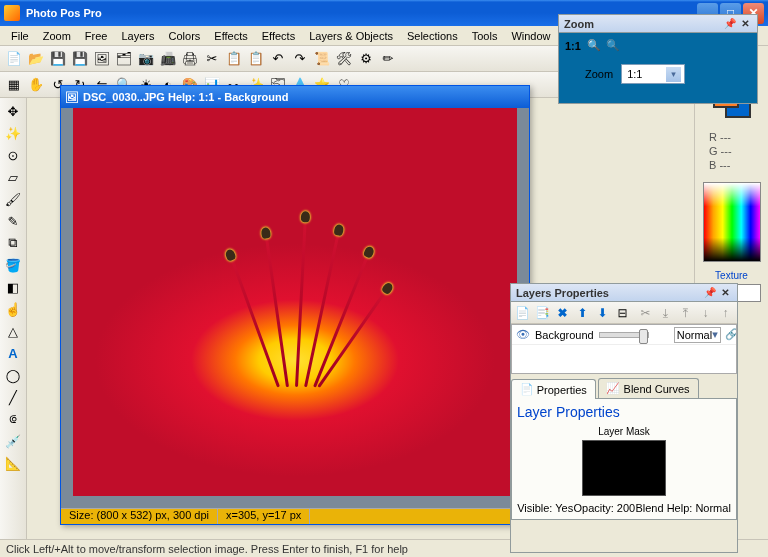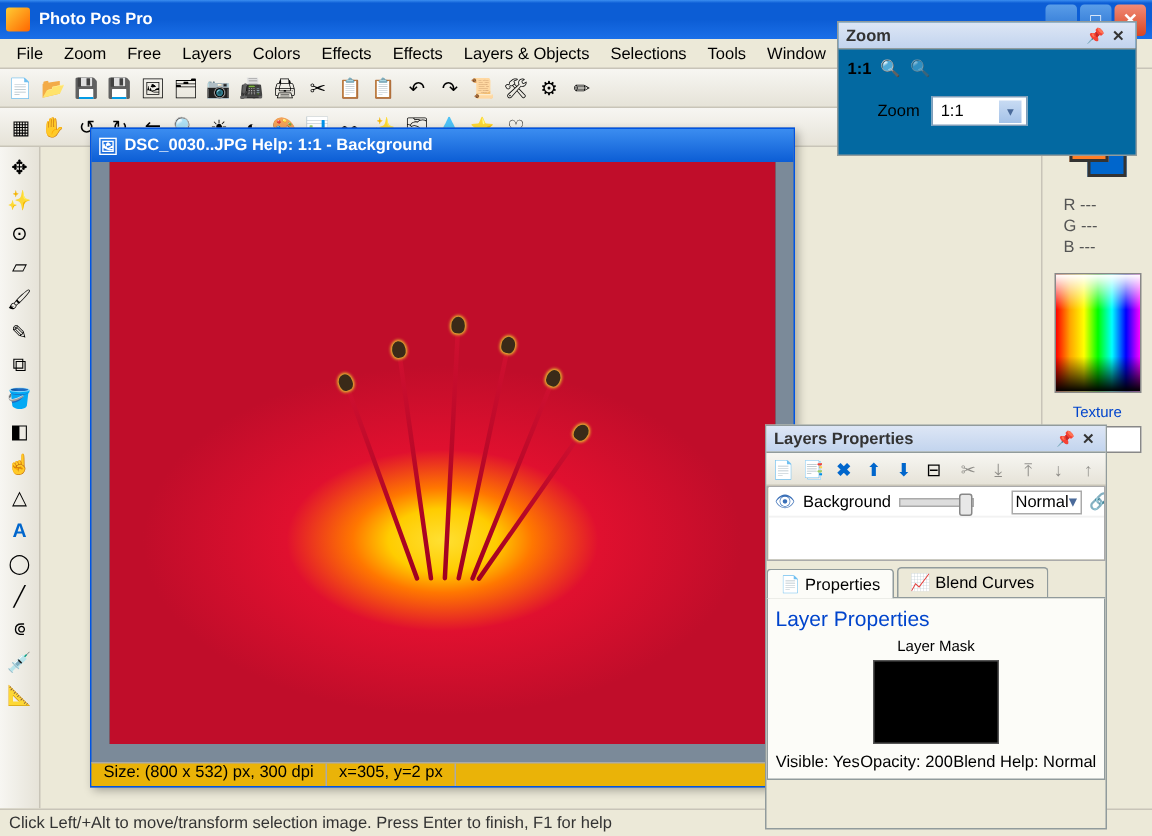--- a/index.html
+++ b/index.html
@@ -191,21 +191,21 @@
       <div class="stamen" style="left:48%; bottom:28%; height:155px; transform:rotate(-8deg)"></div>
       <div class="stamen" style="left:50%; bottom:28%; height:170px; transform:rotate(3deg)"></div>
       <div class="stamen" style="left:52%; bottom:28%; height:160px; transform:rotate(12deg)"></div>
       <div class="stamen" style="left:54%; bottom:28%; height:145px; transform:rotate(22deg)"></div>
       <div class="stamen" style="left:46%; bottom:28%; height:140px; transform:rotate(-20deg)"></div>
       <div class="stamen" style="left:55%; bottom:28%; height:120px; transform:rotate(35deg)"></div>
     </div>
   </div>
   <div class="docstatus">
     <span>Size: (800 x 532) px, 300 dpi</span>
-    <span>x=305, y=2 px</span>
+    <span>x=305, y=17 px</span>
   </div>
 </div>
 
 <div class="statusbar">
   <span>Click Left/+Alt to move/transform selection image. Press Enter to finish, F1 for help</span>
 </div>
 
 <div class="zoompanel">
   <div class="panelhdr">
     <span>Zoom</span>

